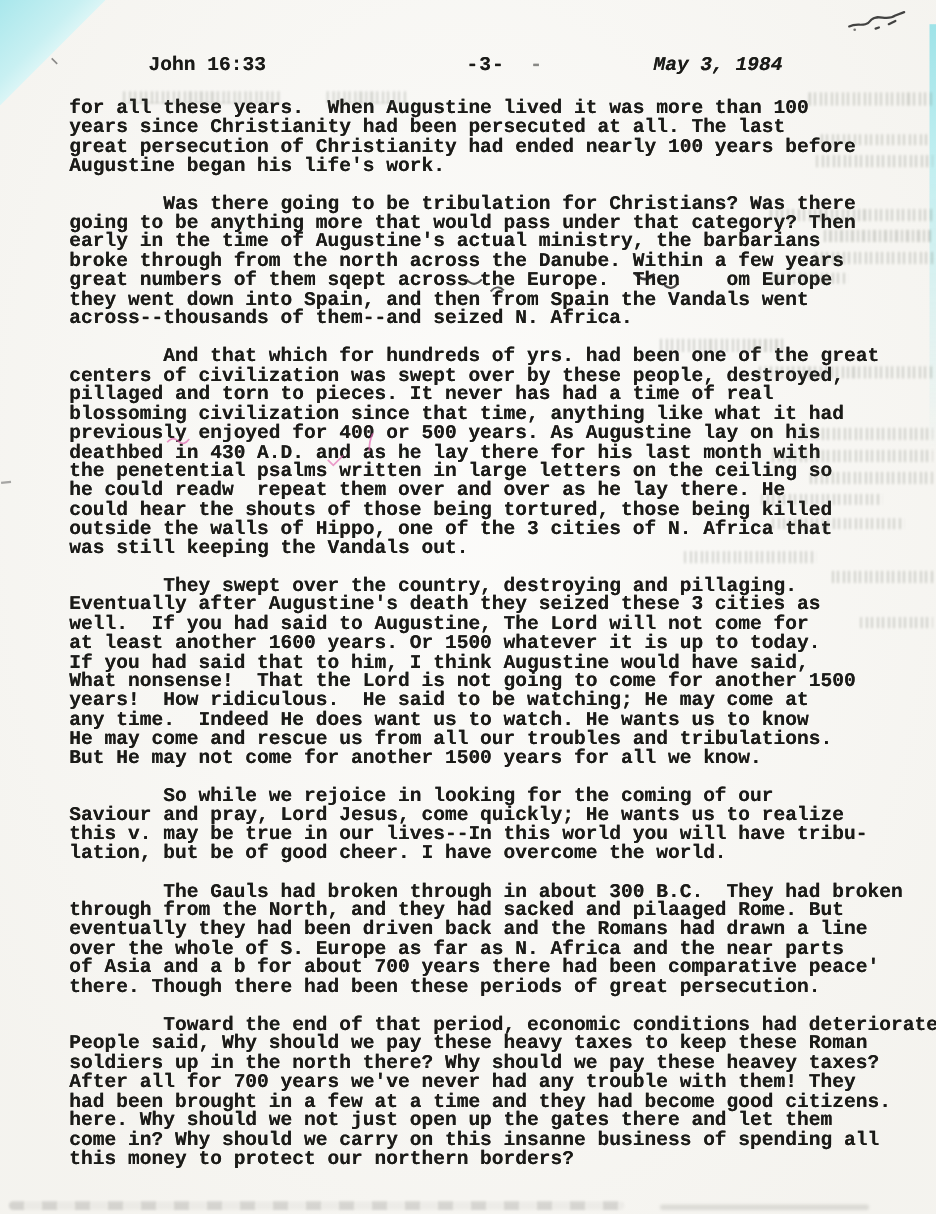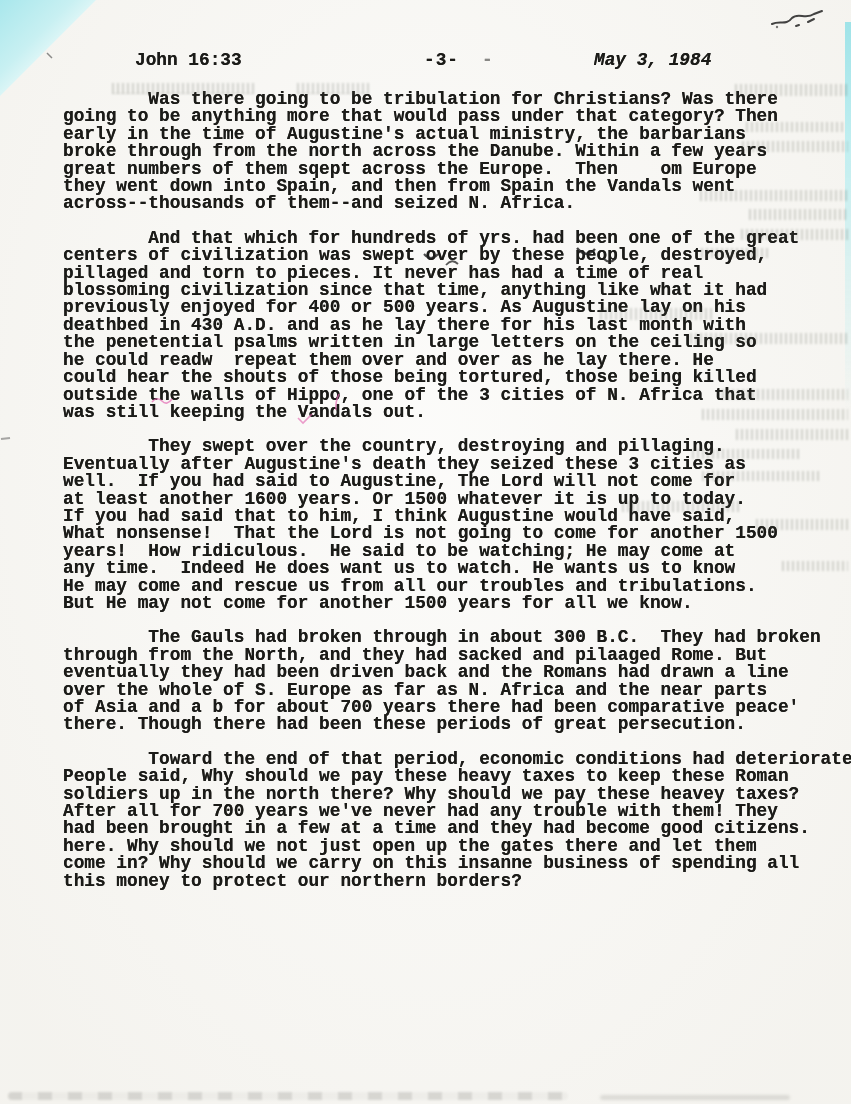--- a/index.html
+++ b/index.html
@@ -65,20 +65,24 @@
   <div class="edge-strip"></div>
 
   <div class="header ink">
     <span class="h-left">John 16:33</span>
     <span class="h-center">-3-</span>
     <span class="h-center-mark">-</span>
     <span class="h-right">May 3, 1984</span>
   </div>
 
   <div class="body-text ink">
+    <div class="para">for all these years.  When Augustine lived it was more than 100
+years since Christianity had been persecuted at all. The last
+great persecution of Christianity had ended nearly 100 years before
+Augustine began his life's work.</div>
     <div class="para">        Was there going to be tribulation for Christians? Was there
 going to be anything more that would pass under that category? Then
 early in the time of Augustine's actual ministry, the barbarians
 broke through from the north across the Danube. Within a few years
 great numbers of them sqept across the Europe.  Then    om Europe
 they went down into Spain, and then from Spain the Vandals went
 across--thousands of them--and seized N. Africa.</div>
     <div class="para">        And that which for hundreds of yrs. had been one of the great
 centers of civilization was swept over by these people, destroyed,
 pillaged and torn to pieces. It never has had a time of real
@@ -93,20 +97,24 @@
     <div class="para">        They swept over the country, destroying and pillaging.
 Eventually after Augustine's death they seized these 3 cities as
 well.  If you had said to Augustine, The Lord will not come for
 at least another 1600 years. Or 1500 whatever it is up to today.
 If you had said that to him, I think Augustine would have said,
 What nonsense!  That the Lord is not going to come for another 1500
 years!  How ridiculous.  He said to be watching; He may come at
 any time.  Indeed He does want us to watch. He wants us to know
 He may come and rescue us from all our troubles and tribulations.
 But He may not come for another 1500 years for all we know.</div>
+    <div class="para">        So while we rejoice in looking for the coming of our
+Saviour and pray, Lord Jesus, come quickly; He wants us to realize
+this v. may be true in our lives--In this world you will have tribu-
+lation, but be of good cheer. I have overcome the world.</div>
     <div class="para">        The Gauls had broken through in about 300 B.C.  They had broken
 through from the North, and they had sacked and pilaaged Rome. But
 eventually they had been driven back and the Romans had drawn a line
 over the whole of S. Europe as far as N. Africa and the near parts
 of Asia and a b for about 700 years there had been comparative peace'
 there. Though there had been these periods of great persecution.</div>
     <div class="para">        Toward the end of that period, economic conditions had deteriorated
 People said, Why should we pay these heavy taxes to keep these Roman
 soldiers up in the north there? Why should we pay these heavey taxes?
 After all for 700 years we've never had any trouble with them! They

